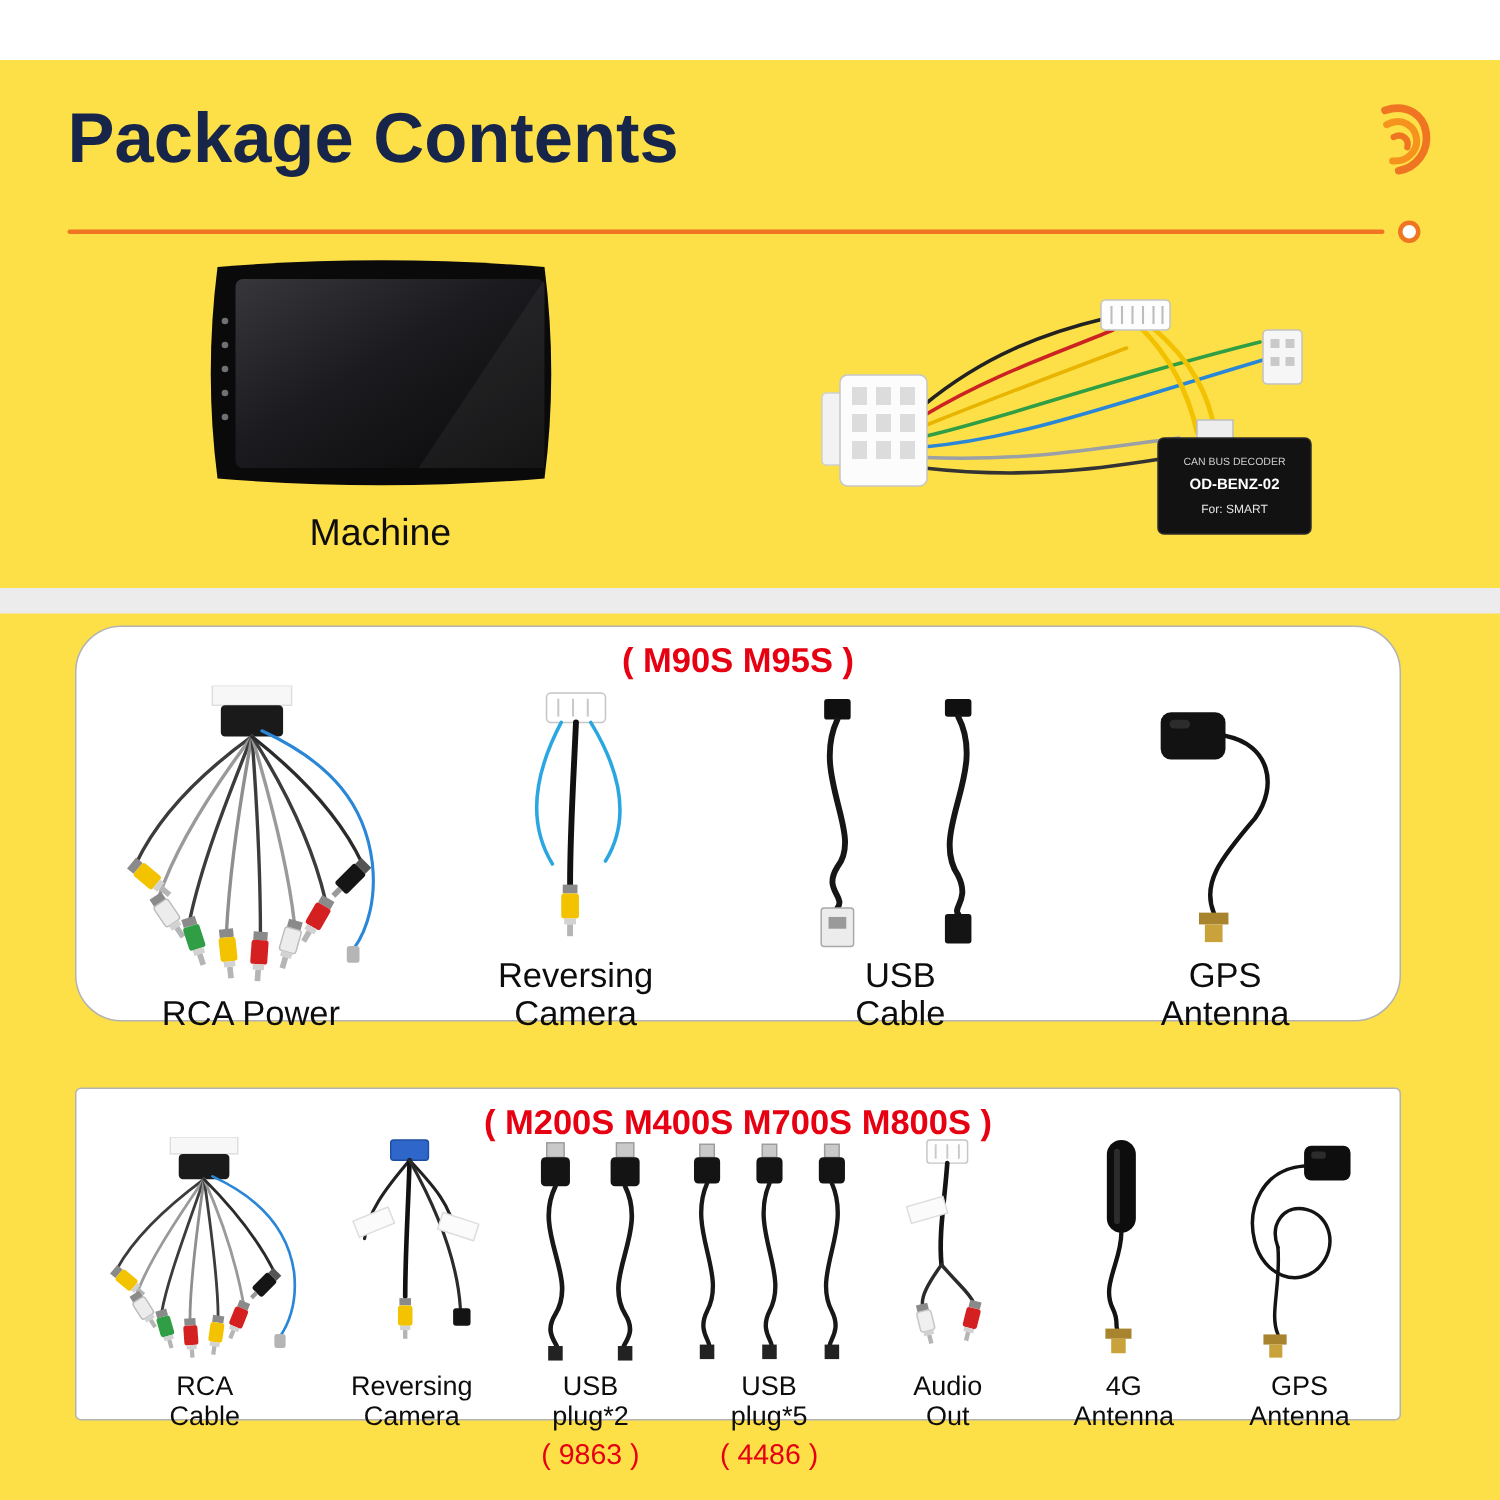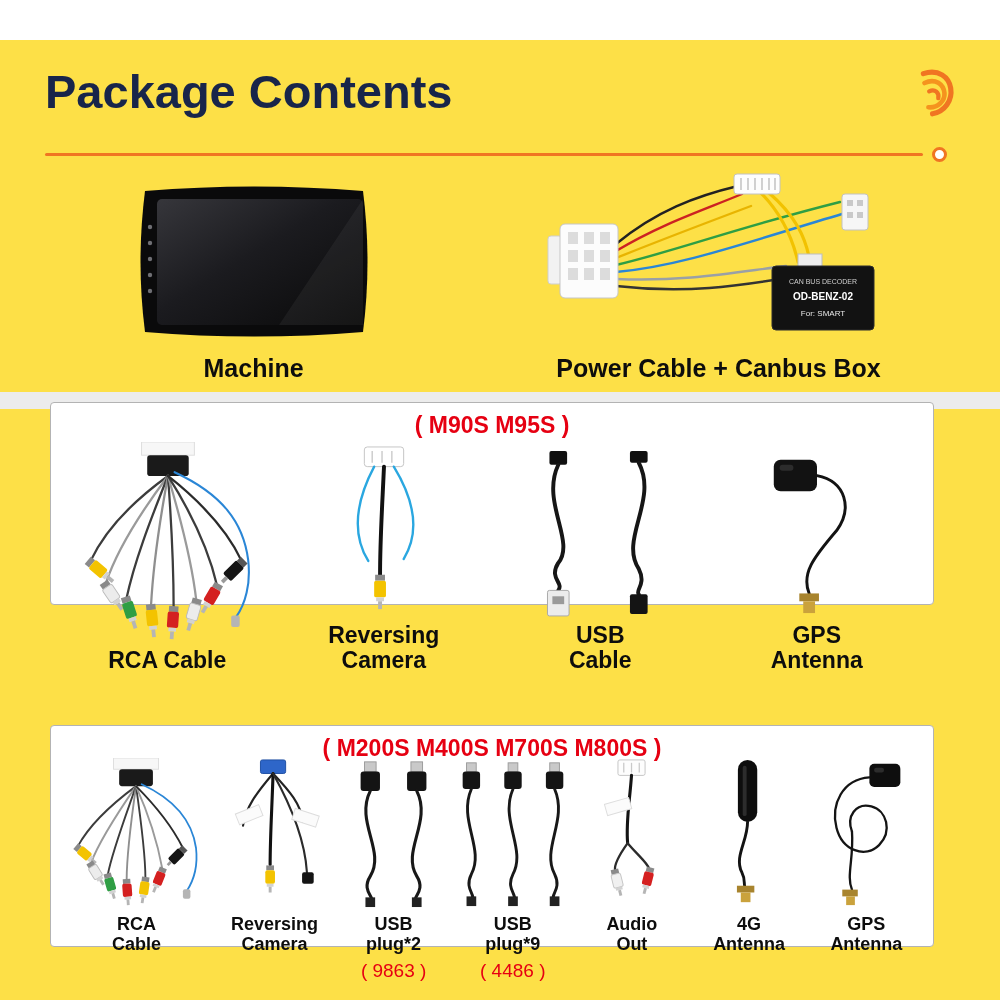--- a/index.html
+++ b/index.html
@@ -14,36 +14,36 @@
 
   .rule{position:absolute;left:45px;top:113px;width:878px;height:3px;background:#f07522;border-radius:2px;}
   .rule-dot{position:absolute;left:932px;top:107px;width:9px;height:9px;border:3px solid #f07522;
             border-radius:50%;background:#fff;}
 
   
   .top-row{position:absolute;top:126px;left:35px;width:930px;display:flex;align-items:flex-end;}
   .fig{display:flex;flex-direction:column;align-items:center;margin:0;}
   .fig-machine{flex:0 0 47%;}
   .fig-power{flex:0 0 53%;}
-  .fig figcaption{font-size:25px;font-weight:700;color:#0d0d0d;margin-top:10px;text-align:center;}
+  .fig figcaption{font-size:25px;font-weight:400;color:#0d0d0d;margin-top:10px;text-align:center;}
 
   .gray-band{position:absolute;top:352px;left:0;width:1000px;height:17px;background:#ececec;}
 
   
   .kit{position:absolute;left:50px;width:884px;border:1px solid #b3b3b3;border-radius:4px;background:#fff;box-sizing:border-box;}
-  .kit1{top:362px;height:203px;}
+  .kit1{top:377px;height:264px;border-radius:31px;}
   .kit2{top:685px;height:222px;}
   .kit-title{text-align:center;color:#e60012;font-size:23px;font-weight:700;margin-top:9px;}
   .kit-items{display:flex;align-items:flex-end;justify-content:space-between;
              padding:0 8px 12px;box-sizing:border-box;}
   .kit1 .kit-items{height:247px;}
   .kit2 .kit-items{height:240px;}
   .item{display:flex;flex-direction:column;align-items:center;justify-content:flex-end;flex:1;margin:0;}
   .item svg{display:block;}
-  .item figcaption{font-size:23px;font-weight:700;text-align:center;line-height:1.12;margin-top:6px;}
+  .item figcaption{font-size:23px;font-weight:400;text-align:center;line-height:1.12;margin-top:6px;}
   .kit2 .item figcaption{font-size:18px;}
   .item figcaption span{display:block;}
   span[data-bind$="line2"]:empty{display:none;}
   .note{min-height:30px;color:#e60012;font-size:19px;font-weight:400;text-align:center;margin-top:6px;}
 </style>
 </head>
 <body>
 
 <div class="page">
 
@@ -126,21 +126,20 @@
             <rect x="311" y="34" width="6" height="6"></rect>
           <rect x="301" y="46" width="6" height="6"></rect>
             <rect x="311" y="46" width="6" height="6"></rect>
         </g>
         <rect x="252" y="88" width="24" height="14" fill="#ededed" stroke="#bdbdbd"></rect>
         <rect x="226" y="100" width="102" height="64" rx="4" fill="#121212" stroke="#2c2c2c"></rect>
         <text x="277" y="118" text-anchor="middle" font-size="7" fill="#cfcfcf" data-bind="top_section.canbus_box.line1">CAN BUS DECODER</text>
         <text x="277" y="134" text-anchor="middle" font-size="10" font-weight="bold" fill="#ffffff" data-bind="top_section.canbus_box.line2">OD-BENZ-02</text>
         <text x="277" y="150" text-anchor="middle" font-size="8" fill="#e6e6e6" data-bind="top_section.canbus_box.line3">For: SMART</text>
       </svg>
-      <figcaption data-bind="top_section.power_label">Power Cable + Canbus Box</figcaption>
     </figure>
   </div>
 
   <div class="gray-band"></div>
 
   <section class="kit kit1">
     <div class="kit-title" data-bind="kit1.title">( M90S M95S )</div>
     <div class="kit-items">
 
       <figure class="item">
@@ -201,21 +200,21 @@
               <rect x="-2" y="23" width="4" height="8" fill="#b5b5b5"></rect>
             </g>
           <g transform="translate(186,128) rotate(45)">
               <rect x="-5" y="-4" width="10" height="6" fill="#555555"></rect>
               <rect x="-6" y="2" width="12" height="20" rx="2" fill="#151515"></rect>
               <rect x="-2" y="22" width="4" height="7" fill="#9a9a9a"></rect>
             </g>
           <rect x="175" y="184" width="9" height="12" rx="2" fill="#b5b5b5"></rect>
         </svg>
         <figcaption>
-          <span data-bind="kit1.items.0.line1">RCA Cable</span>
+          <span data-bind="kit1.items.0.line1">RCA Power</span>
 
         </figcaption>
       </figure>
 
       <figure class="item">
         <svg width="133" height="172" viewBox="0 0 135 175">
           <rect x="48" y="2" width="40" height="20" rx="3" fill="#ffffff" stroke="#c5c5c5"></rect>
           <g stroke="#c9c9c9" stroke-width="1.4">
               <line x1="56" y1="6" x2="56" y2="18"></line>
               <line x1="66" y1="6" x2="66" y2="18"></line>
@@ -398,21 +397,21 @@
           <rect x="54" y="14" width="18" height="18" rx="3" fill="#141414"></rect>
           <path d="M63 32 C49 64 77 94 63 120 C55 136 69 142 63 147" fill="none" stroke="#181818" stroke-width="3" stroke-linecap="round"></path>
           <rect x="58" y="143" width="10" height="10" fill="#222222"></rect>
           <rect x="101" y="5" width="10" height="9" fill="#c9c9c9" stroke="#9c9c9c"></rect>
           <rect x="97" y="14" width="18" height="18" rx="3" fill="#141414"></rect>
           <path d="M106 32 C120 64 92 94 106 120 C114 136 100 142 106 147" fill="none" stroke="#181818" stroke-width="3" stroke-linecap="round"></path>
           <rect x="101" y="143" width="10" height="10" fill="#222222"></rect>
         </svg>
         <figcaption>
           <span data-bind="kit2.items.3.line1">USB</span>
-          <span data-bind="kit2.items.3.line2">plug*9</span>
+          <span data-bind="kit2.items.3.line2">plug*5</span>
         </figcaption>
         <div class="note" data-bind="kit2.items.3.note">( 4486 )</div>
       </figure>
 
       <figure class="item">
         <svg width="102" height="150" viewBox="0 0 105 155">
           <rect x="38" y="2" width="28" height="16" rx="2" fill="#fdfdfd" stroke="#c5c5c5"></rect>
           <g stroke="#c9c9c9" stroke-width="1.3">
               <line x1="44" y1="5" x2="44" y2="15"></line>
               <line x1="52" y1="5" x2="52" y2="15"></line>

